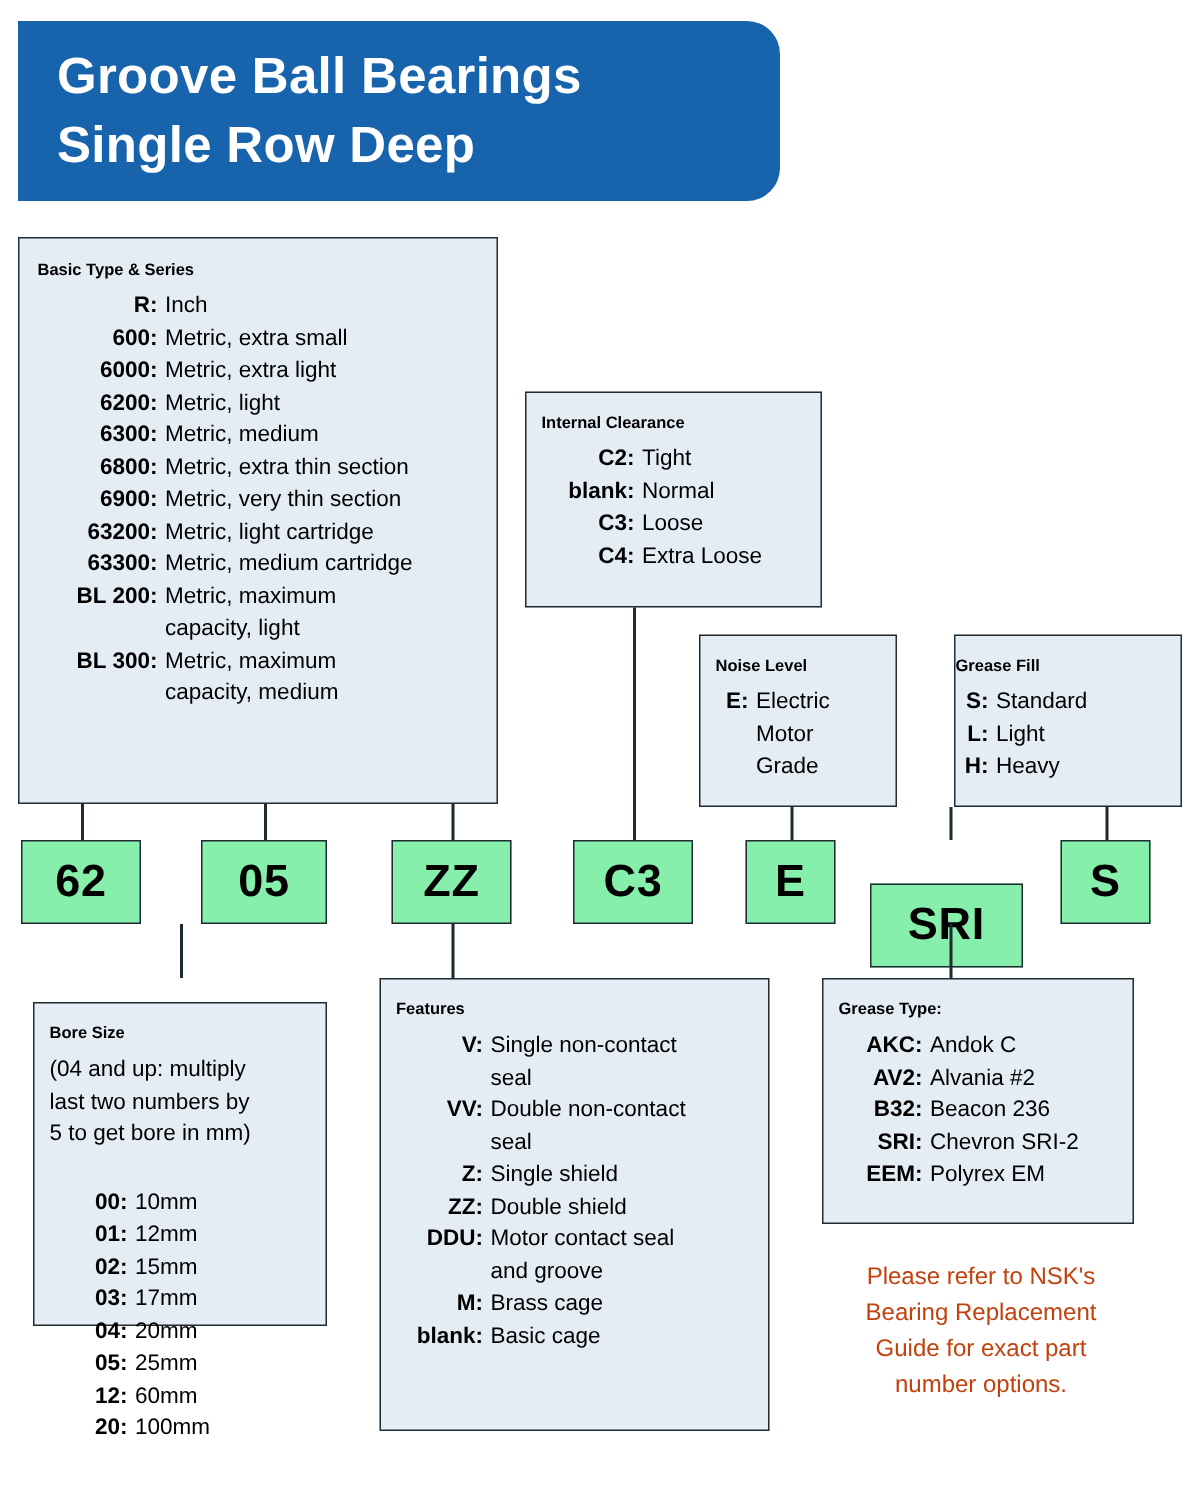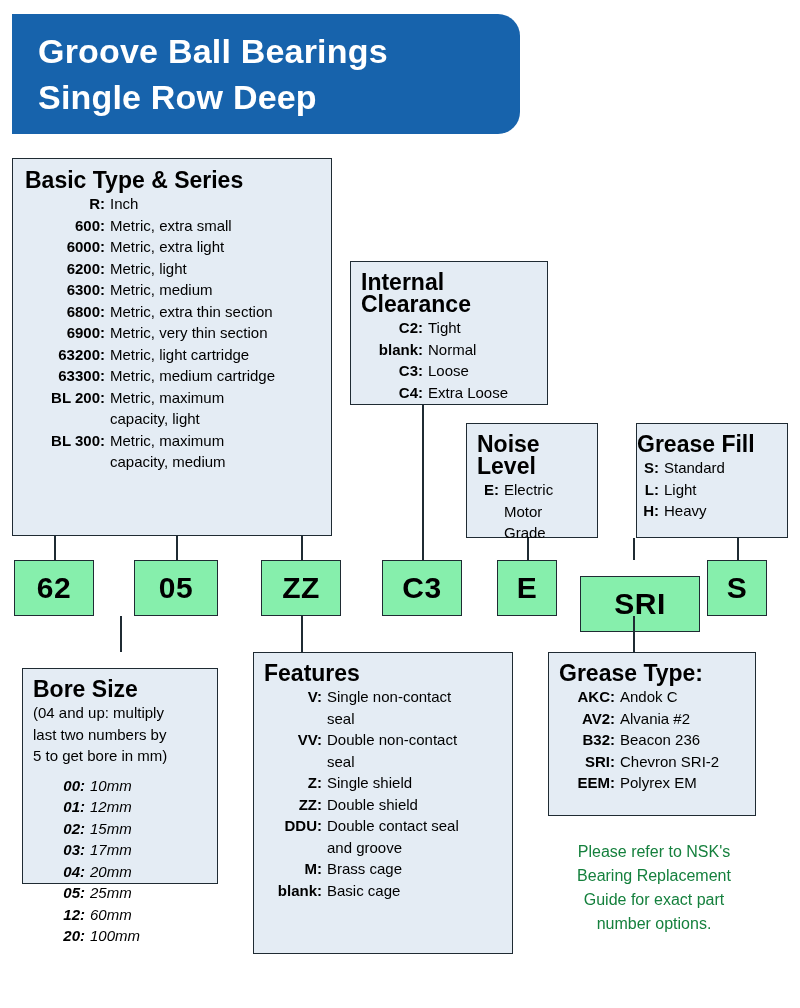--- a/index.html
+++ b/index.html
@@ -44,21 +44,21 @@
   }
 
   
   .box {
     position: absolute;
     background: #e4ecf4;
     border: 1px solid #1f2b33;
     box-sizing: border-box;
   }
   .box-title {
-    font-size: 23px;
+    font-size: 11px;
     font-weight: bold;
     margin: 0 0 2px 0;
     line-height: 22px;
   }
   .rows {
     display: block;
   }
   .row {
     display: flex;
     font-size: 15px;
@@ -100,21 +100,21 @@
     width: 2px;
     background: #1f2b33;
   }
 
   
   .note {
     position: absolute;
     font-size: 16px;
     line-height: 24px;
     text-align: center;
-    color: #15803d;
+    color: #c2410c;
   }
 </style>
 </head>
 <body>
 
 <div class="page">
 
   <div class="title-banner">
     <div class="line">Groove Ball Bearings</div>
     <div class="line">Single Row Deep</div>
@@ -258,21 +258,21 @@
   </div>
   <div class="chip" style="left:261px; top:560px; width:80px;">
     <span>ZZ</span>
   </div>
   <div class="chip" style="left:382px; top:560px; width:80px;">
     <span>C3</span>
   </div>
   <div class="chip" style="left:497px; top:560px; width:60px;">
     <span>E</span>
   </div>
-  <div class="chip" style="left:580px; top:576px; width:120px;">
+  <div class="chip" style="left:580px; top:589px; width:102px;">
     <span>SRI</span>
   </div>
   <div class="chip" style="left:707px; top:560px; width:60px;">
     <span>S</span>
   </div>
 
   <div class="vline" style="left:120px; top:616px; height:36px;"></div>
   <div class="vline" style="left:301px; top:616px; height:36px;"></div>
   <div class="vline" style="left:633px; top:616px; height:36px;"></div>
 
@@ -280,21 +280,21 @@
     <div class="box-title">Bore Size</div>
     <div class="row">
         <span class="cont">(04 and up: multiply</span>
       </div>
     <div class="row">
         <span class="cont">last two numbers by</span>
       </div>
     <div class="row">
         <span class="cont">5 to get bore in mm)</span>
       </div>
-    <div class="rows" style="margin-top:8px;font-style:italic;">
+    <div class="rows" style="margin-top:24px;">
       <div class="row">
           <span class="key" style="width:52px">00:</span>
           <span class="val">10mm</span>
         </div>
       <div class="row">
           <span class="key" style="width:52px">01:</span>
           <span class="val">12mm</span>
         </div>
       <div class="row">
           <span class="key" style="width:52px">02:</span>
@@ -345,21 +345,21 @@
       <div class="row">
           <span class="key" style="width:58px">Z:</span>
           <span class="val">Single shield</span>
         </div>
       <div class="row">
           <span class="key" style="width:58px">ZZ:</span>
           <span class="val">Double shield</span>
         </div>
       <div class="row">
           <span class="key" style="width:58px">DDU:</span>
-          <span class="val">Double contact seal</span>
+          <span class="val">Motor contact seal</span>
         </div>
       <div class="row">
           <span class="key" style="width:58px"></span>
           <span class="val">and groove</span>
         </div>
       <div class="row">
           <span class="key" style="width:58px">M:</span>
           <span class="val">Brass cage</span>
         </div>
       <div class="row">

